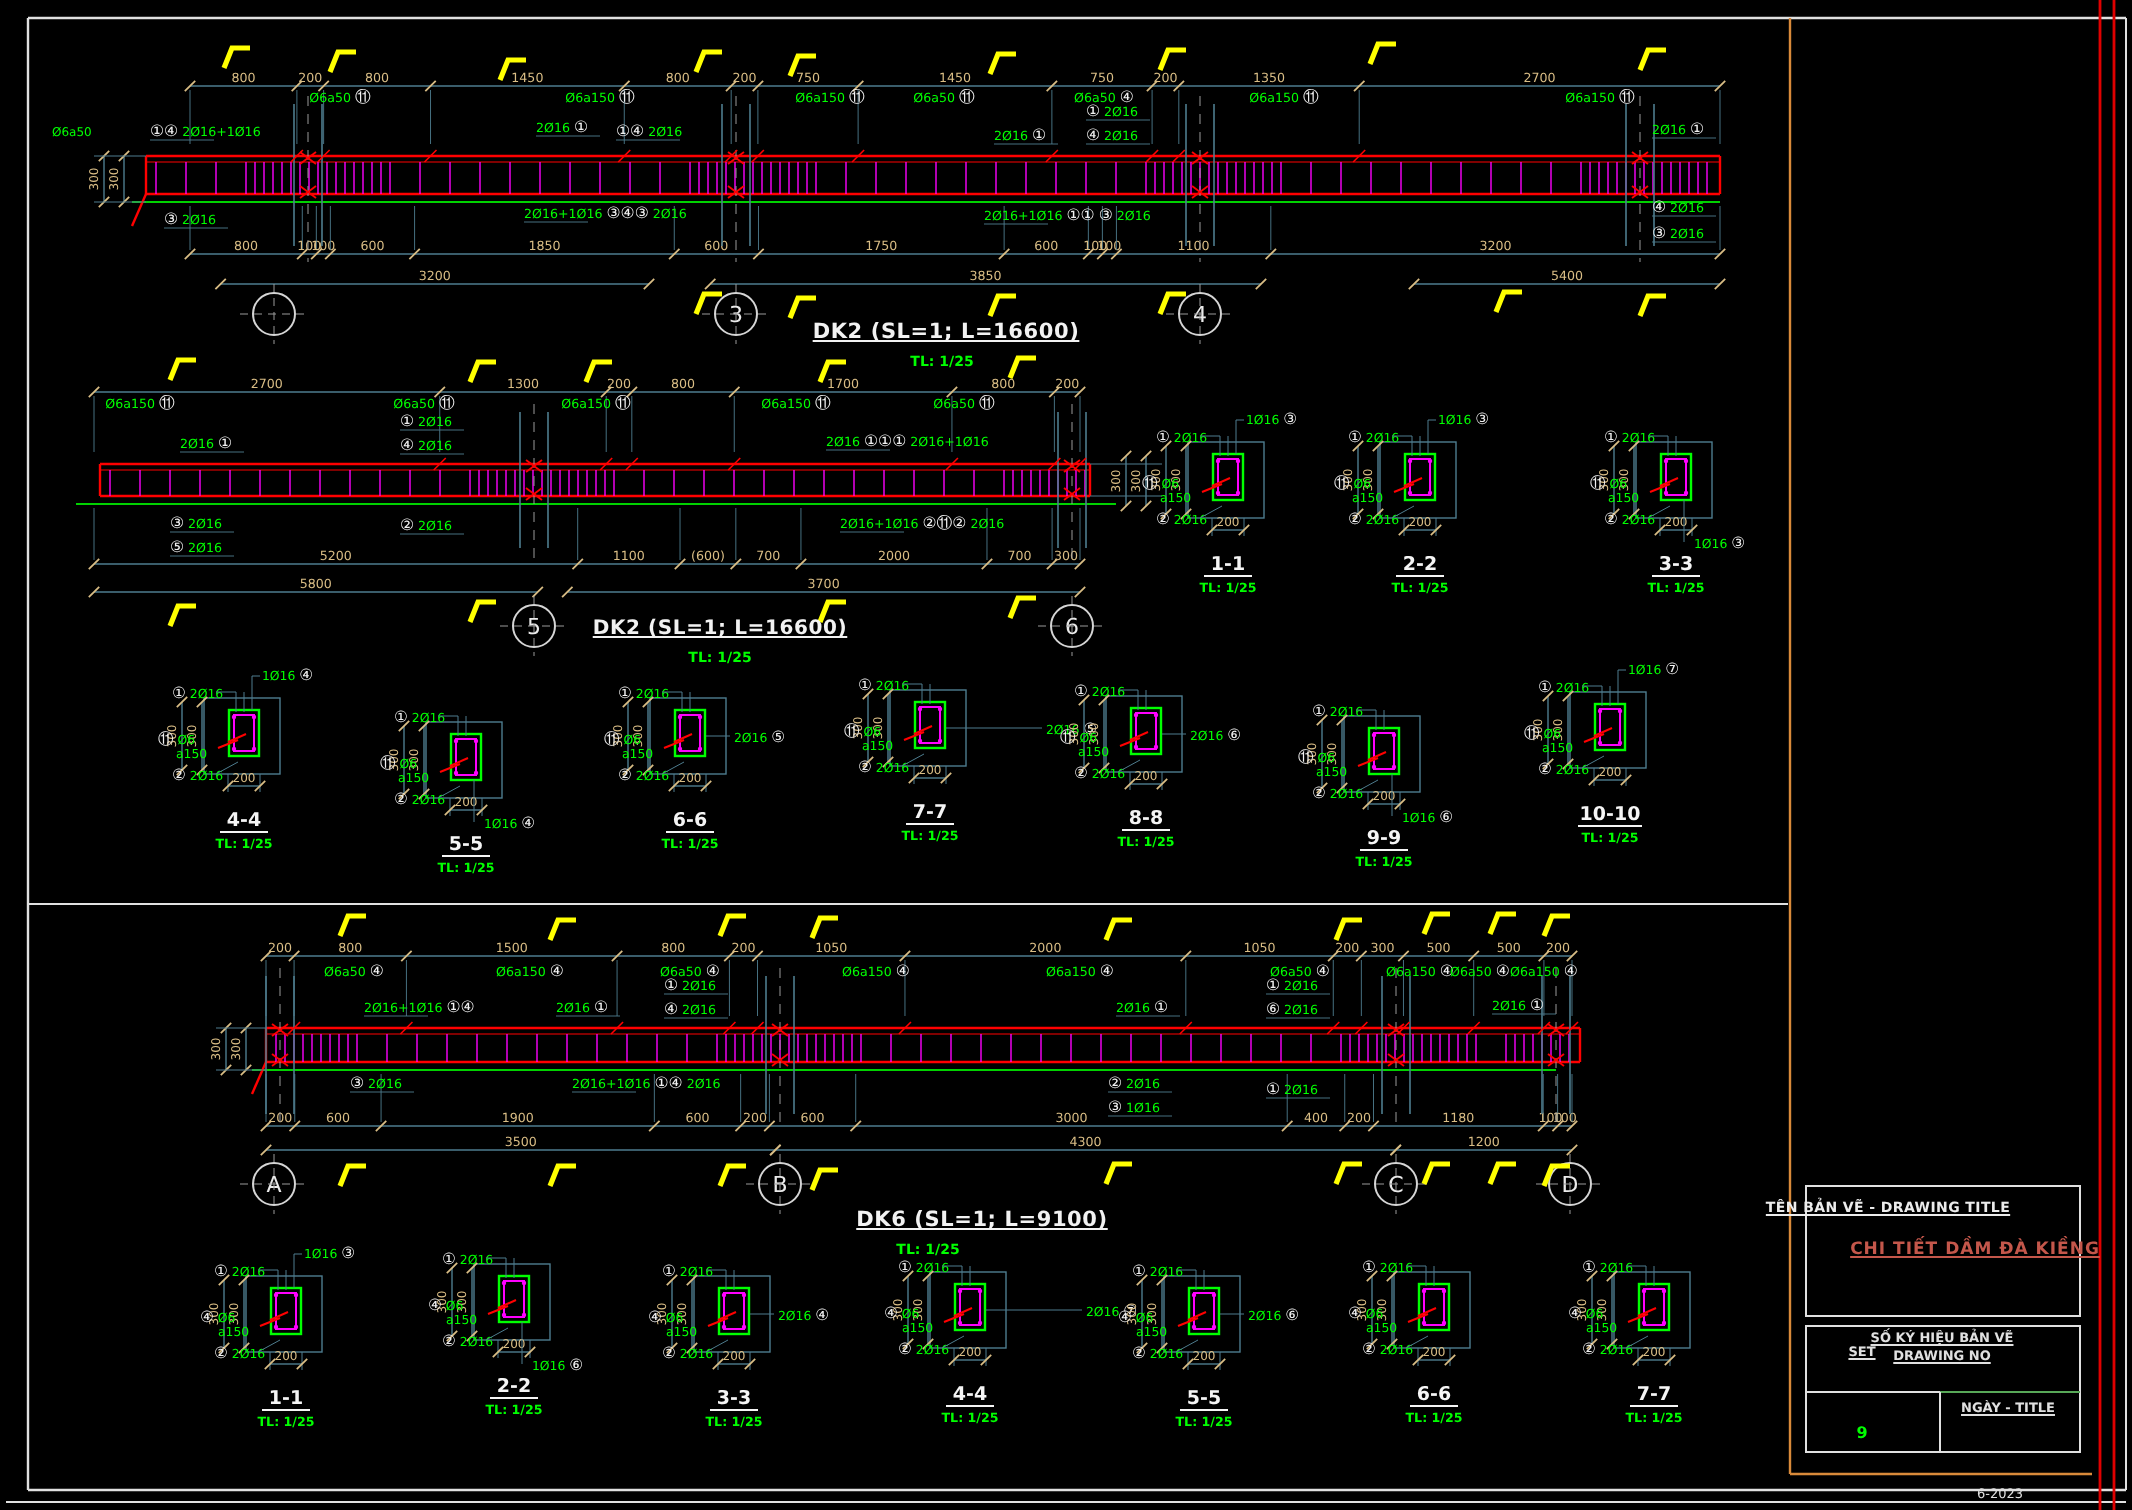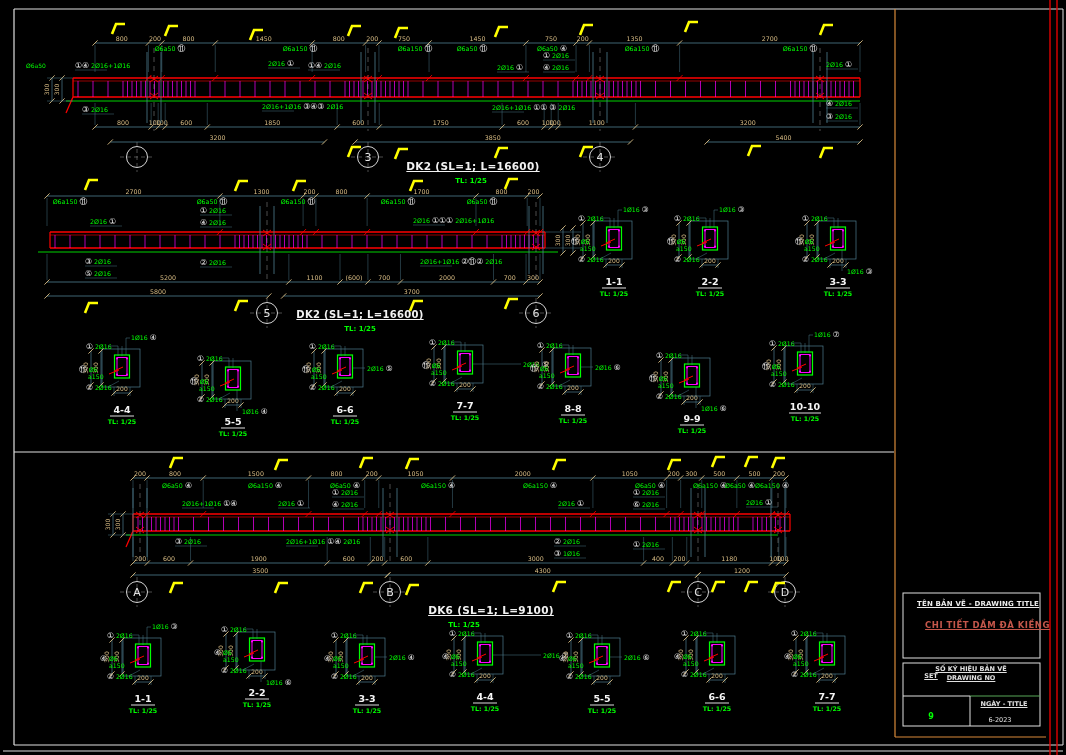--- a/index.html
+++ b/index.html
@@ -6,21 +6,21 @@
   #stage{position:relative;width:1066px;height:755px;background:#000;overflow:hidden;
          font-family:"DejaVu Sans",sans-serif;}
   #cad{position:absolute;left:0;top:0;}
   .ov{position:absolute;transform:translateX(-50%);white-space:nowrap;}
   .beam-title{color:#f2f2f2;font-size:10.5px;font-weight:bold;text-decoration:underline;letter-spacing:.3px;}
   .beam-scale{color:#00ff00;font-size:7px;font-weight:bold;}
   .tb-header{color:#ececec;font-size:7px;font-weight:bold;text-decoration:underline;letter-spacing:.2px;}
   .tb-name{color:#c4574b;font-size:8.5px;font-weight:bold;text-decoration:underline;letter-spacing:.5px;padding-left:33px;}
   .tb-small{color:#e0e0e0;font-size:6.5px;font-weight:bold;text-decoration:underline;text-align:right;}
   .tb-set{color:#00ff00;font-size:8px;font-weight:bold;}
-  .tb-date{color:#e0e0e0;font-size:6.5px;}
+  .tb-date{color:#e0e0e0;font-size:6.5px;margin-top:27px;}
 </style>
 </head>
 <body>
 
 <div id="stage">
   <svg id="cad" width="1066" height="755" viewBox="0 0 1066 755">
       <g>
         <line x1="14" y1="9" x2="1063" y2="9" stroke="#e0e0e0" stroke-width="1.2"></line>
         <line x1="14" y1="9" x2="14" y2="745" stroke="#e0e0e0" stroke-width="1.2"></line>
         <line x1="14" y1="745" x2="1063" y2="745" stroke="#e0e0e0" stroke-width="1.2"></line>
@@ -1495,21 +1495,21 @@
 
   <div class="ov beam-title" style="left:473px;top:160px">DK2 (SL=1; L=16600)</div>
   <div class="ov beam-scale" style="left:471px;top:177px">TL: 1/25</div>
 
   <div class="ov beam-title" style="left:360px;top:309px;font-size:10px">DK2 (SL=1; L=16600)</div>
   <div class="ov beam-scale" style="left:360px;top:325px">TL: 1/25</div>
 
   <div class="ov beam-title" style="left:491px;top:604px">DK6 (SL=1; L=9100)</div>
   <div class="ov beam-scale" style="left:464px;top:621px">TL: 1/25</div>
 
-  <div class="ov tb-header" style="left:978px;top:600px">TÊN BẢN VẼ - DRAWING TITLE</div>
+  <div class="ov tb-header" style="left:944px;top:600px">TÊN BẢN VẼ - DRAWING TITLE</div>
   <div class="ov tb-name" style="left:971px;top:620px">CHI TIẾT DẦM ĐÀ KIỀNG</div>
   <div class="ov tb-small" style="left:971px;top:665px">SỐ KÝ HIỆU BẢN VẼ</div>
   <div class="ov tb-small" style="left:971px;top:674px">DRAWING NO</div>
   <div class="ov tb-small" style="left:931px;top:672px">SET</div>
   <div class="ov tb-set" style="left:931px;top:712px">9</div>
   <div class="ov tb-small" style="left:1004px;top:700px">NGÀY - TITLE</div>
   <div class="ov tb-date" style="left:1000px;top:716px">6-2023</div>
 </div>
 
 </body></html>

